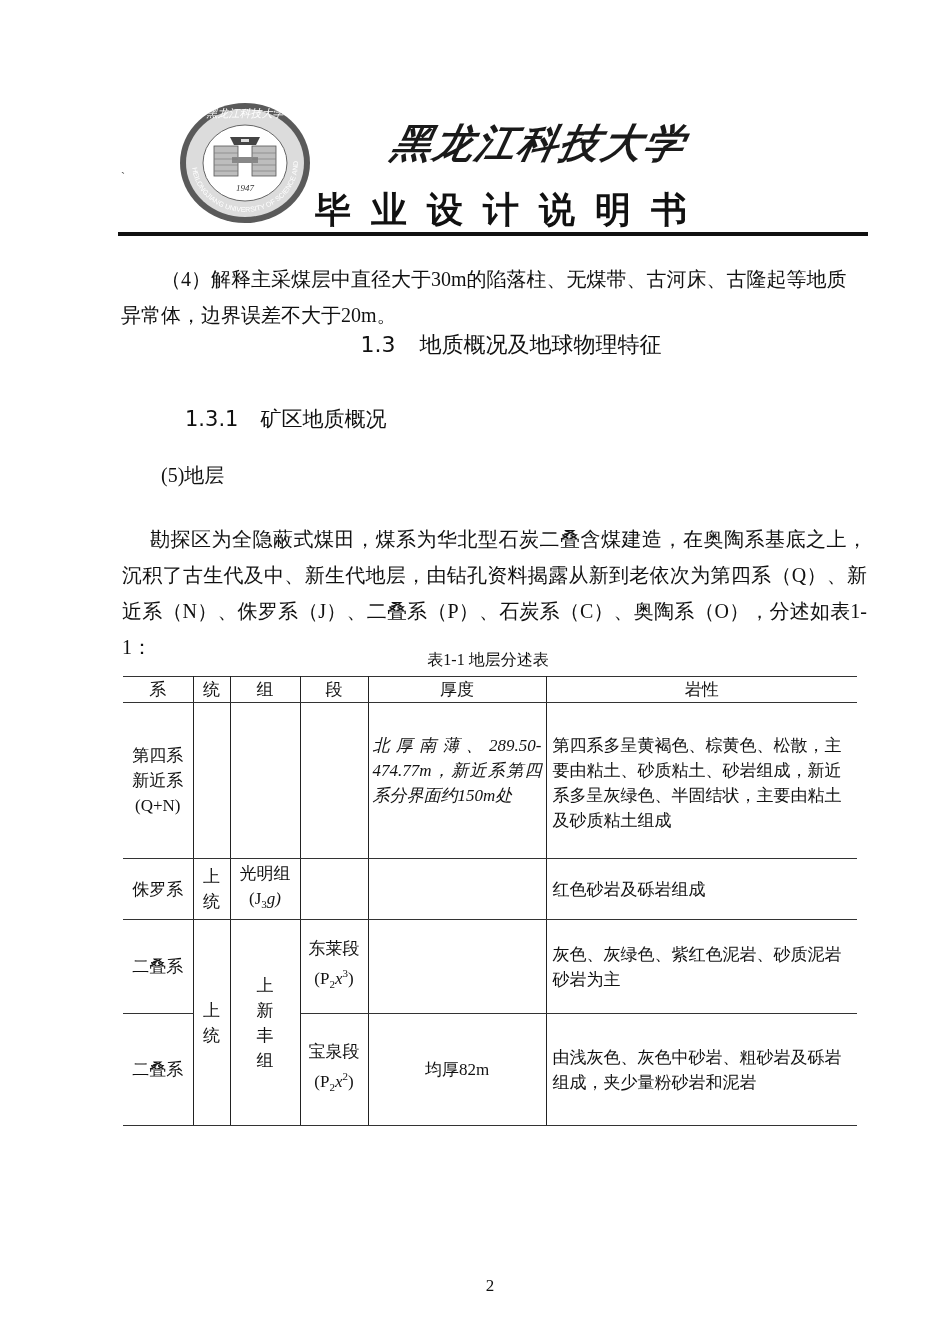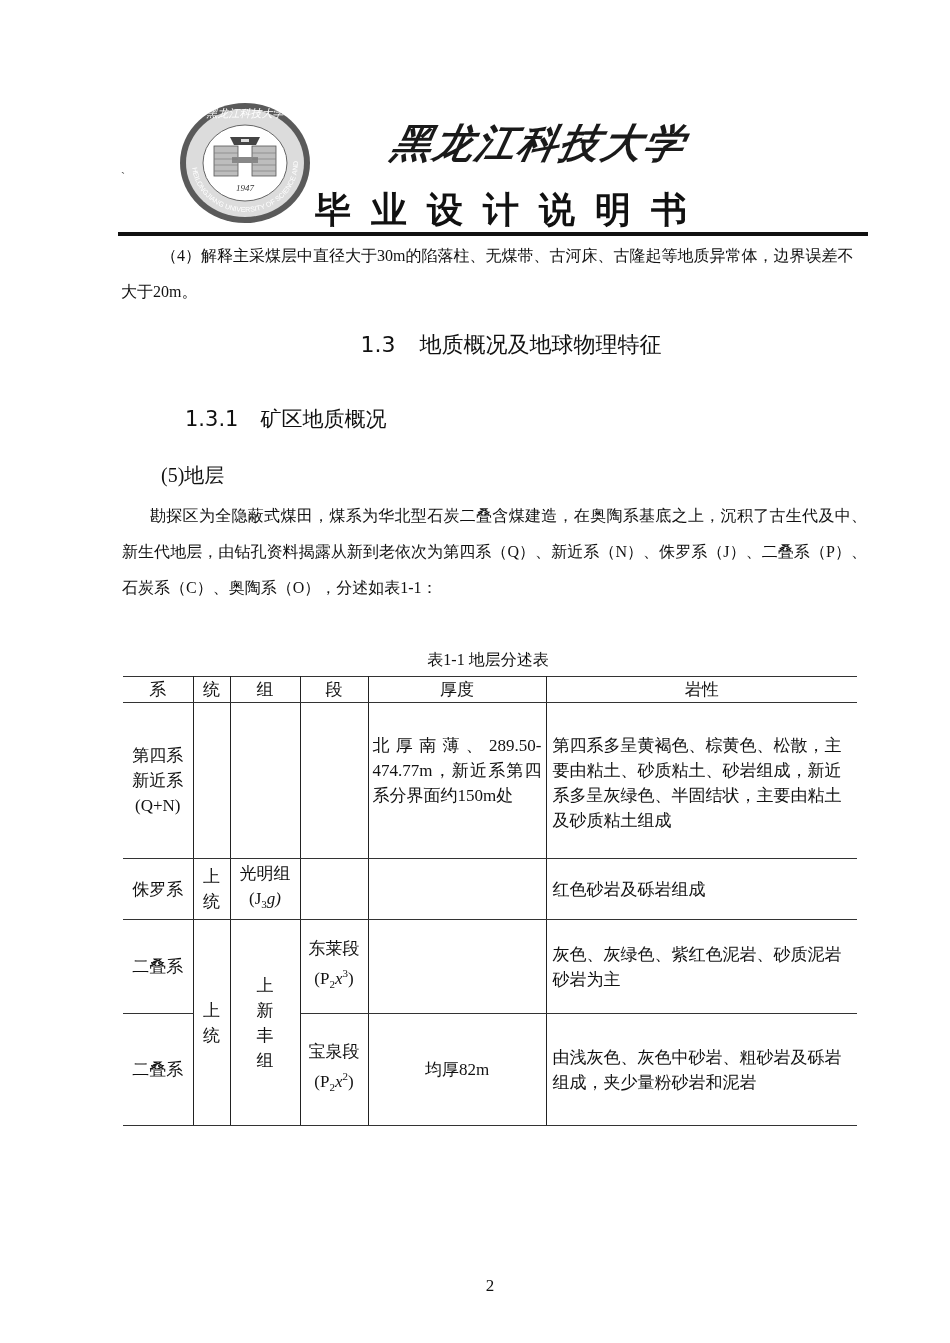--- a/index.html
+++ b/index.html
@@ -10,21 +10,21 @@
   
   .logo { left:178px; top:101px; width:134px; height:124px; }
   .uni-name { left:392px; top:116px; font-family:"DejaVu Serif",serif; font-size:40px;
               font-weight:bold; font-style:italic; letter-spacing:2px; color:#1a1a1a;
               transform:skewX(-12deg); }
   .doc-title { left:315px; top:186px; font-family:"DejaVu Serif",serif; font-size:36px;
                letter-spacing:20px; color:#111; font-weight:bold; }
   .tick-mark { left:121px; top:170px; font-size:12px; color:#555; }
   .header-rule { left:118px; top:232px; width:750px; height:4px; background:#111; }
 
-  .para { font-size:16px; line-height:36px; }
+  .para { font-size:20px; line-height:36px;margin-top:23px; }
   .p1 { left:121px; top:238px; width:745px; text-indent:40px; }
   .h1 { left:0; width:950px; top:330px; text-align:center; font-family:"DejaVu Sans",sans-serif;
         font-size:22px;padding-left:36px; }
   .h1 .num { margin-right:24px; }
   .h2 { left:185px; top:405px; font-family:"DejaVu Sans",sans-serif; font-size:21px; }
   .h2 .num { margin-right:22px; }
   .sub1 { left:161px; top:462px; font-size:20px; }
   .p2 { left:122px; top:498px; width:745px; text-indent:28px; text-align:justify; }
 
   .caption { left:0; width:976px; top:650px; text-align:center; font-size:16px; }
@@ -119,21 +119,21 @@
 
     <tr style="height:156px">
       <td class="c-center stack">
         <div>第四系</div>
         <div>新近系</div>
         <div>(Q+N)</div>
       </td>
       <td></td>
       <td></td>
       <td></td>
-      <td class="c-thick" style="vertical-align:top;padding-top:30px !important;">北厚南薄、289.50-474.77m，新近系第四系分界面约150m处</td>
+      <td class="c-thick" style="vertical-align:top;padding-top:30px !important;font-style:italic;">北厚南薄、289.50-474.77m，新近系第四系分界面约150m处</td>
       <td class="c-left" style="vertical-align:top;padding-top:30px !important;padding-right:4px !important;">第四系多呈黄褐色、棕黄色、松散，主要由粘土、砂质粘土、砂岩组成，新近系多呈灰绿色、半固结状，主要由粘土及砂质粘土组成</td>
     </tr>
 
     <tr style="height:61px">
       <td class="c-center">侏罗系</td>
       <td class="c-center stack">
         <div>上</div>
         <div>统</div>
       </td>
       <td class="c-center stack">

